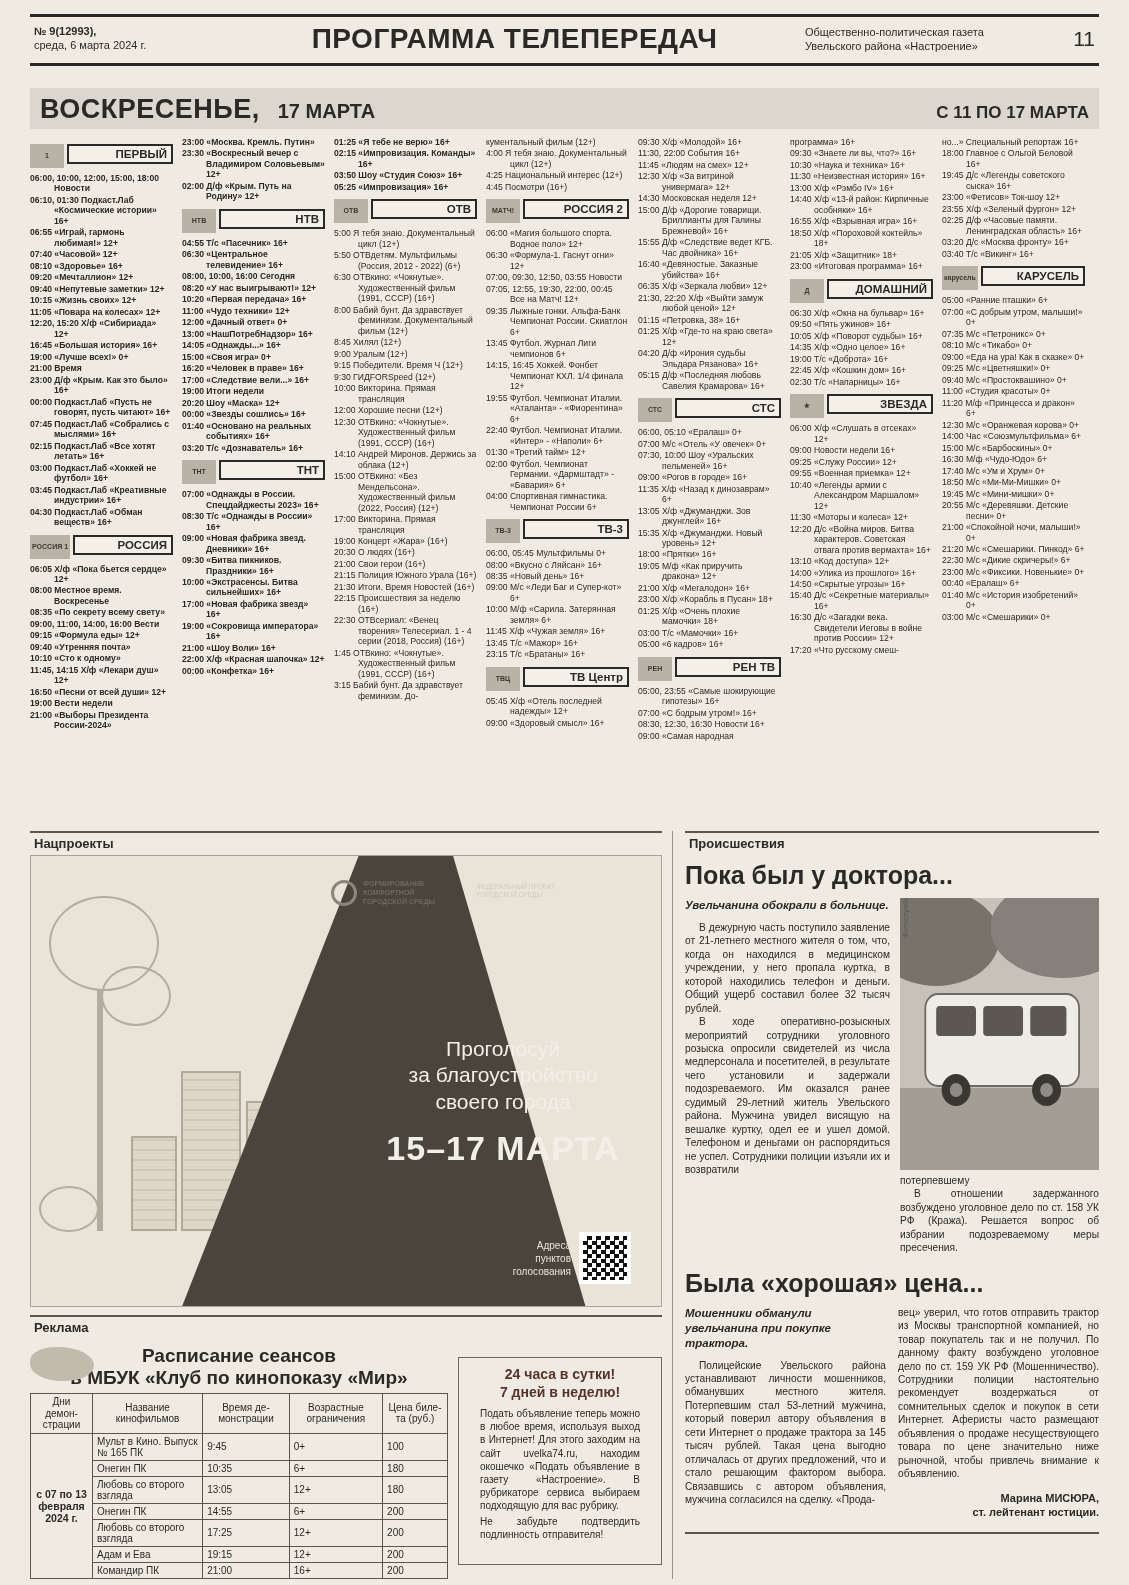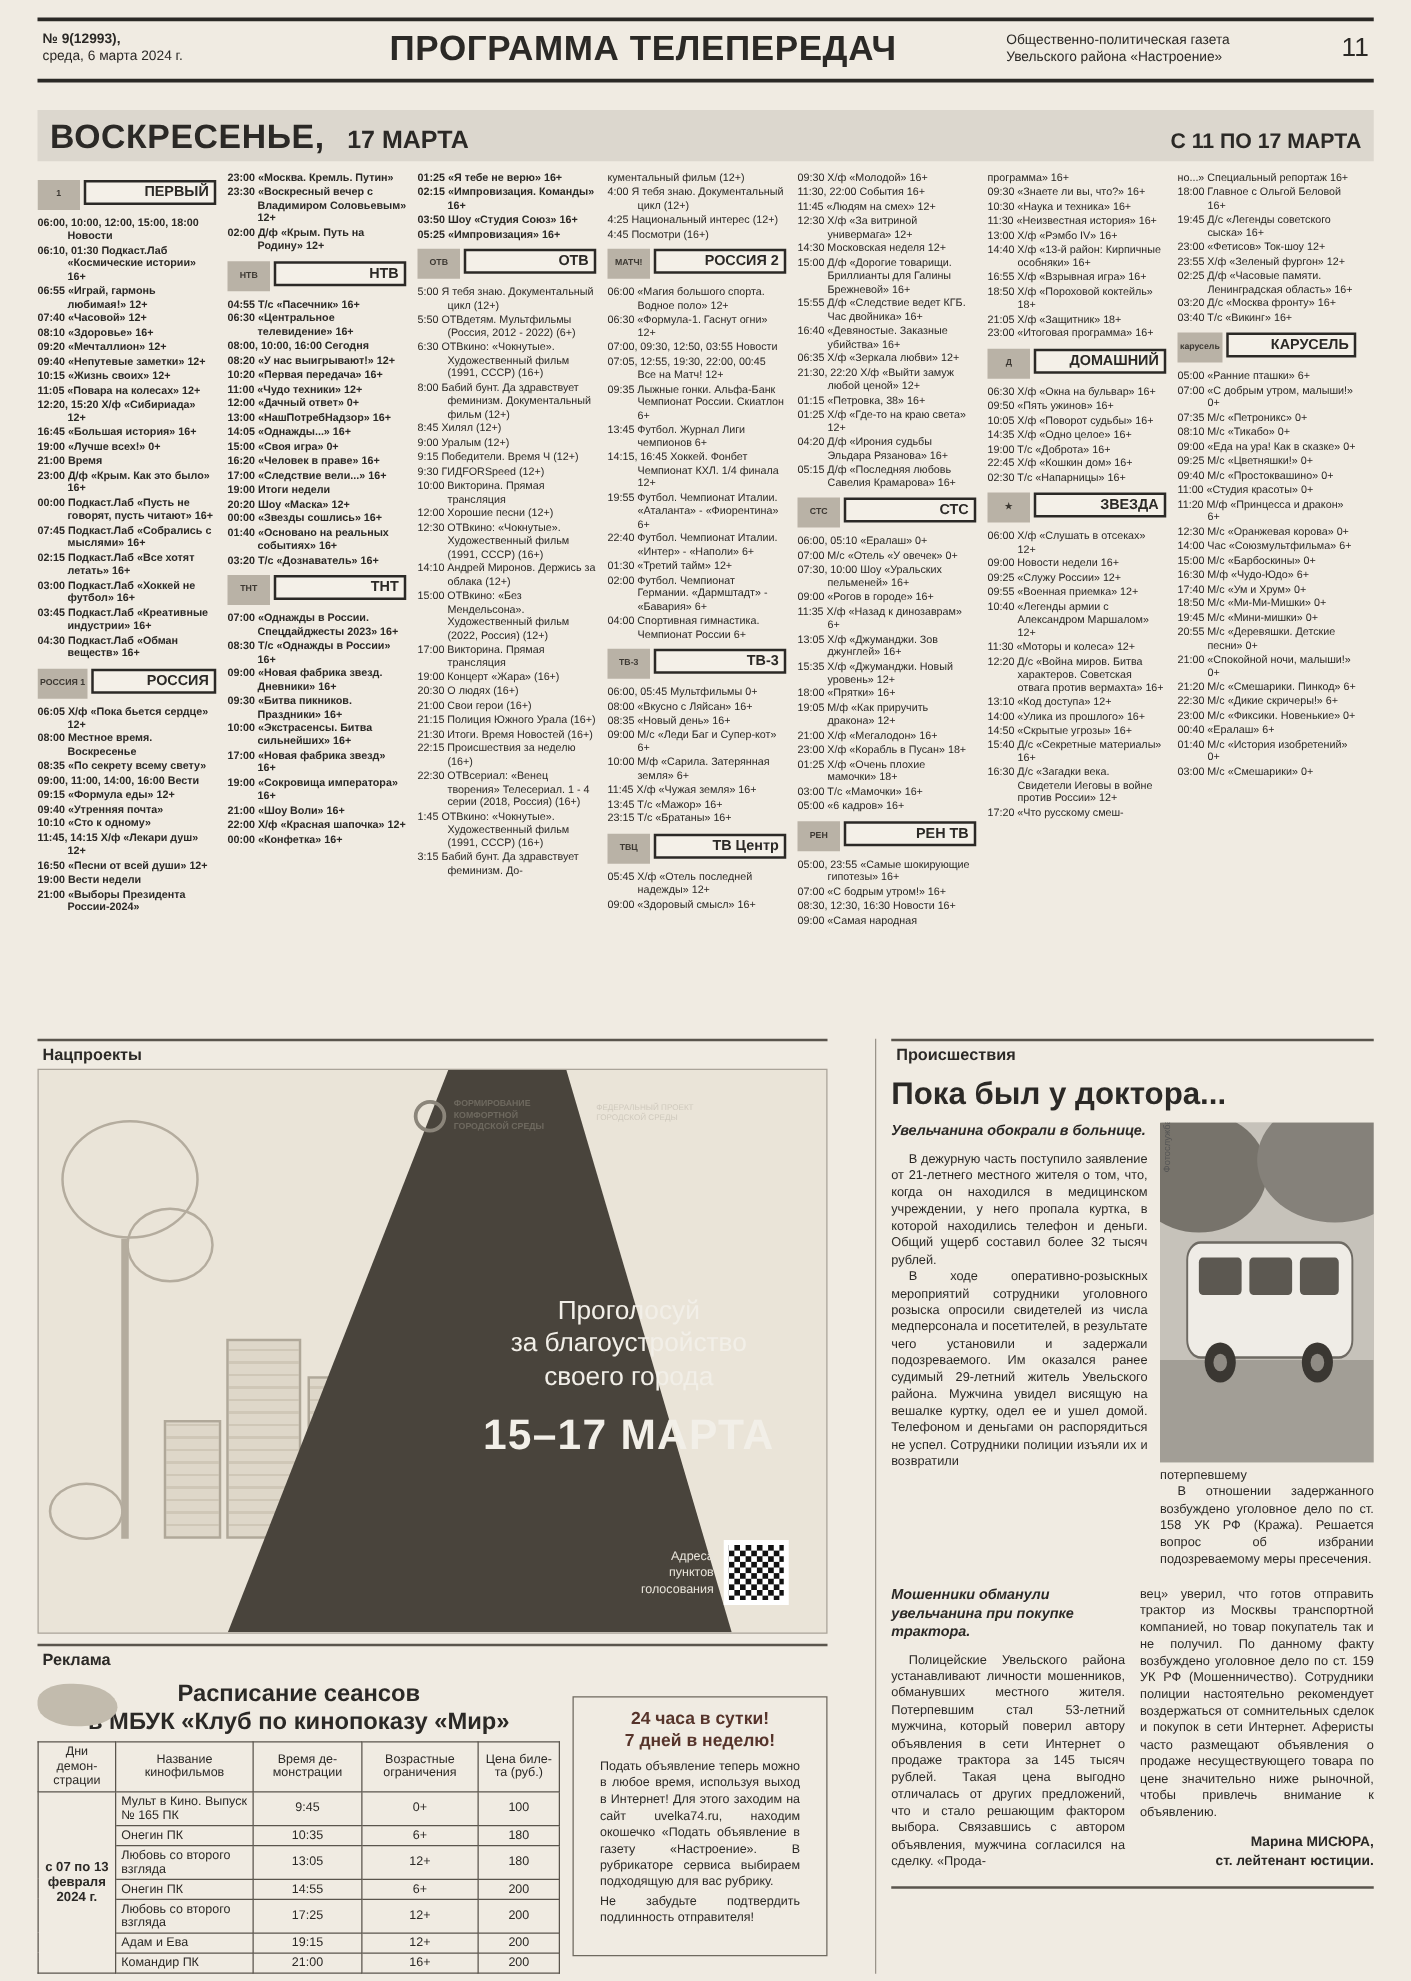--- a/index.html
+++ b/index.html
@@ -25,21 +25,21 @@
   .tvgrid { display:flex; gap:9px; margin-top:8px; height:688px; overflow:hidden; }
   .tvcol { width:143px; flex:0 0 143px; }
   .chhead { display:flex; align-items:flex-start; margin:7px 0 5px 0; }
   .chlogo { display:inline-block; min-width:34px; height:24px; background:#b9b2a6; color:#3c3832; font-size:7px; font-weight:bold; text-align:center; line-height:24px; padding:0 2px; margin-right:3px; overflow:hidden; }
   .chname { flex:1; border:2px solid #2b2926; background:#f4f0e8; font-size:11.5px; font-weight:bold; text-align:right; padding:2px 4px; }
   .progs { font-size:8.6px; line-height:1.22; }
   .progs.b { font-weight:bold; }
   .prog { padding-left:24px; text-indent:-24px; margin-bottom:1px; }
 
   
-  .bottom { display:flex; margin-top:6px;gap:28px; }
+  .bottom { display:flex; margin-top:6px; }
   .bleft { width:632px; flex:0 0 632px; }
   .bright { flex:1; margin-left:10px; padding-left:12px; border-left:1px solid #9a948a; }
   .seclabel { font-size:13px; font-weight:bold; border-top:2px solid #5a554d; padding:3px 4px 4px 4px; }
 
   
   .adbox { position:relative; height:452px; border:1px solid #aaa49a; background:#eae4d8; overflow:hidden; }
   .sketch-tree { position:absolute; border-radius:50%; border:2px solid #b4ac9e; }
   .sketch-trunk { position:absolute; width:6px; background:#b4ac9e; }
   .sketch-bld { position:absolute; border:2px solid #b0a899; background:repeating-linear-gradient(0deg,#ded7c9 0 8px,#cfc7b7 8px 10px); }
   .wedge { position:absolute; top:0; bottom:0; left:0; right:0; background:#49443c; clip-path:polygon(52% 0, 67% 0, 88% 100%, 24% 100%); }
@@ -59,21 +59,21 @@
   
   .rekrow { display:flex; gap:10px; margin-top:4px; }
   .cinema { width:418px; flex:0 0 418px; }
   .cin-titles { text-align:center; margin:2px 0 4px 0; }
   .cin-titles .t1 { font-size:19px; font-weight:bold; }
   .cin-titles .t2 { font-size:19px; font-weight:bold; }
   .film-icon { position:absolute; width:64px; height:34px; background:#c2bbad; border-radius:40% 55% 45% 50%; }
   table.cin { border-collapse:collapse; width:100%; font-size:10px; }
   table.cin th, table.cin td { border:1px solid #5a554d; padding:2px 4px; }
   table.cin th { font-weight:normal; text-align:center; line-height:1.15; }
-  table.cin td.c { text-align:center; }
+  table.cin td.c { text-align:left; }
   td.datecell { width:62px; font-weight:bold; text-align:center; font-size:10.5px; }
 
   .hotline { flex:1; border:1px solid #6e695f; padding:8px 21px; height:208px; margin-top:14px; }
   .hotline .ht { text-align:center; font-size:14px; font-weight:bold; color:#56342b; line-height:1.25; }
   .hotline p { font-size:10px; line-height:1.32; margin-top:6px; text-align:justify; }
   .hotline p.foot { margin-top:2px; }
 
   
   .art-title { font-size:25px; font-weight:bold; margin:6px 0 8px 0; }
   .lede { font-size:11.5px; font-weight:bold; font-style:italic; line-height:1.3; margin-bottom:8px; }
@@ -577,20 +577,21 @@
             </div>
             <div class="bodytext" style="margin-top:4px;">
               <p style="text-indent:0;">потерпевшему</p>
               <p>В отношении задержанного возбуждено уголовное дело по ст. 158 УК РФ (Кража). Решается вопрос об избрании подозреваемому меры пресечения.</p>
             </div>
           </div>
         </div>
       </div>
 
       <div style="margin-top:14px;">
+        <div class="art-title">Была «хорошая» цена...</div>
         <div class="a2row">
           <div class="a2col">
             <div class="lede">Мошенники обманули увельчанина при покупке трактора.</div>
             <div class="bodytext">
                 <p>Полицейские Увельского района устанавливают личности мошенников, обманувших местного жителя. Потерпевшим стал 53-летний мужчина, который поверил автору объявления в сети Интернет о продаже трактора за 145 тысяч рублей. Такая цена выгодно отличалась от других предложений, что и стало решающим фактором выбора. Связавшись с автором объявления, мужчина согласился на сделку. «Прода-</p>
               </div>
           </div>
           <div class="a2col">
             <div class="bodytext">
                 <p style="text-indent:0;">вец» уверил, что готов отправить трактор из Москвы транспортной компанией, но товар покупатель так и не получил. По данному факту возбуждено уголовное дело по ст. 159 УК РФ (Мошенничество). Сотрудники полиции настоятельно рекомендует воздержаться от сомнительных сделок и покупок в сети Интернет. Аферисты часто размещают объявления о продаже несуществующего товара по цене значительно ниже рыночной, чтобы привлечь внимание к объявлению.</p>

